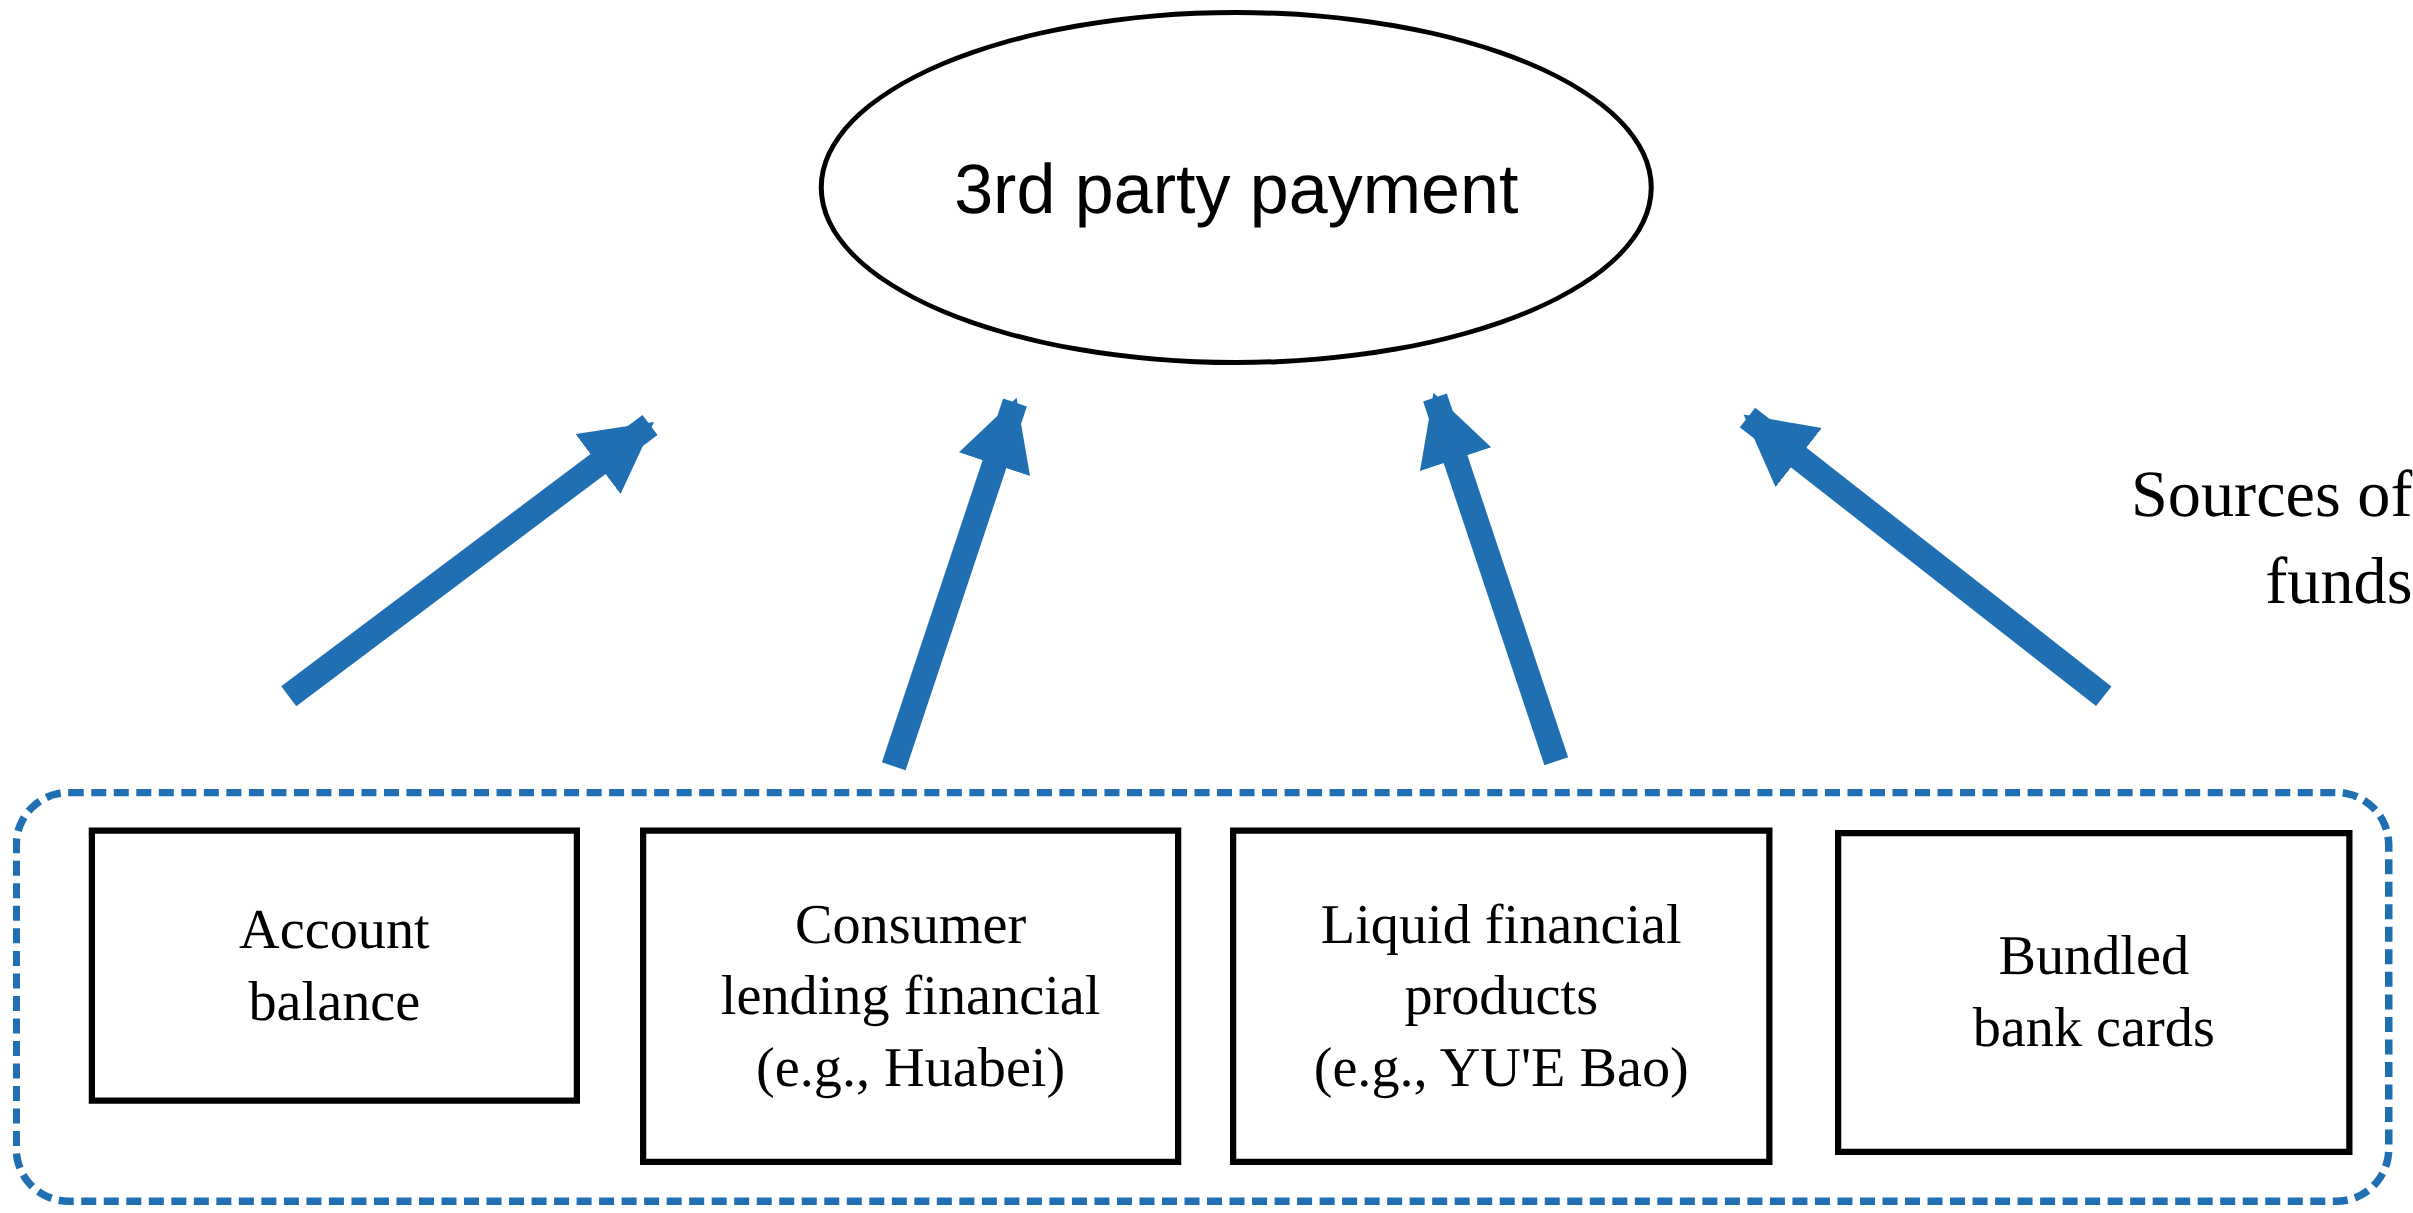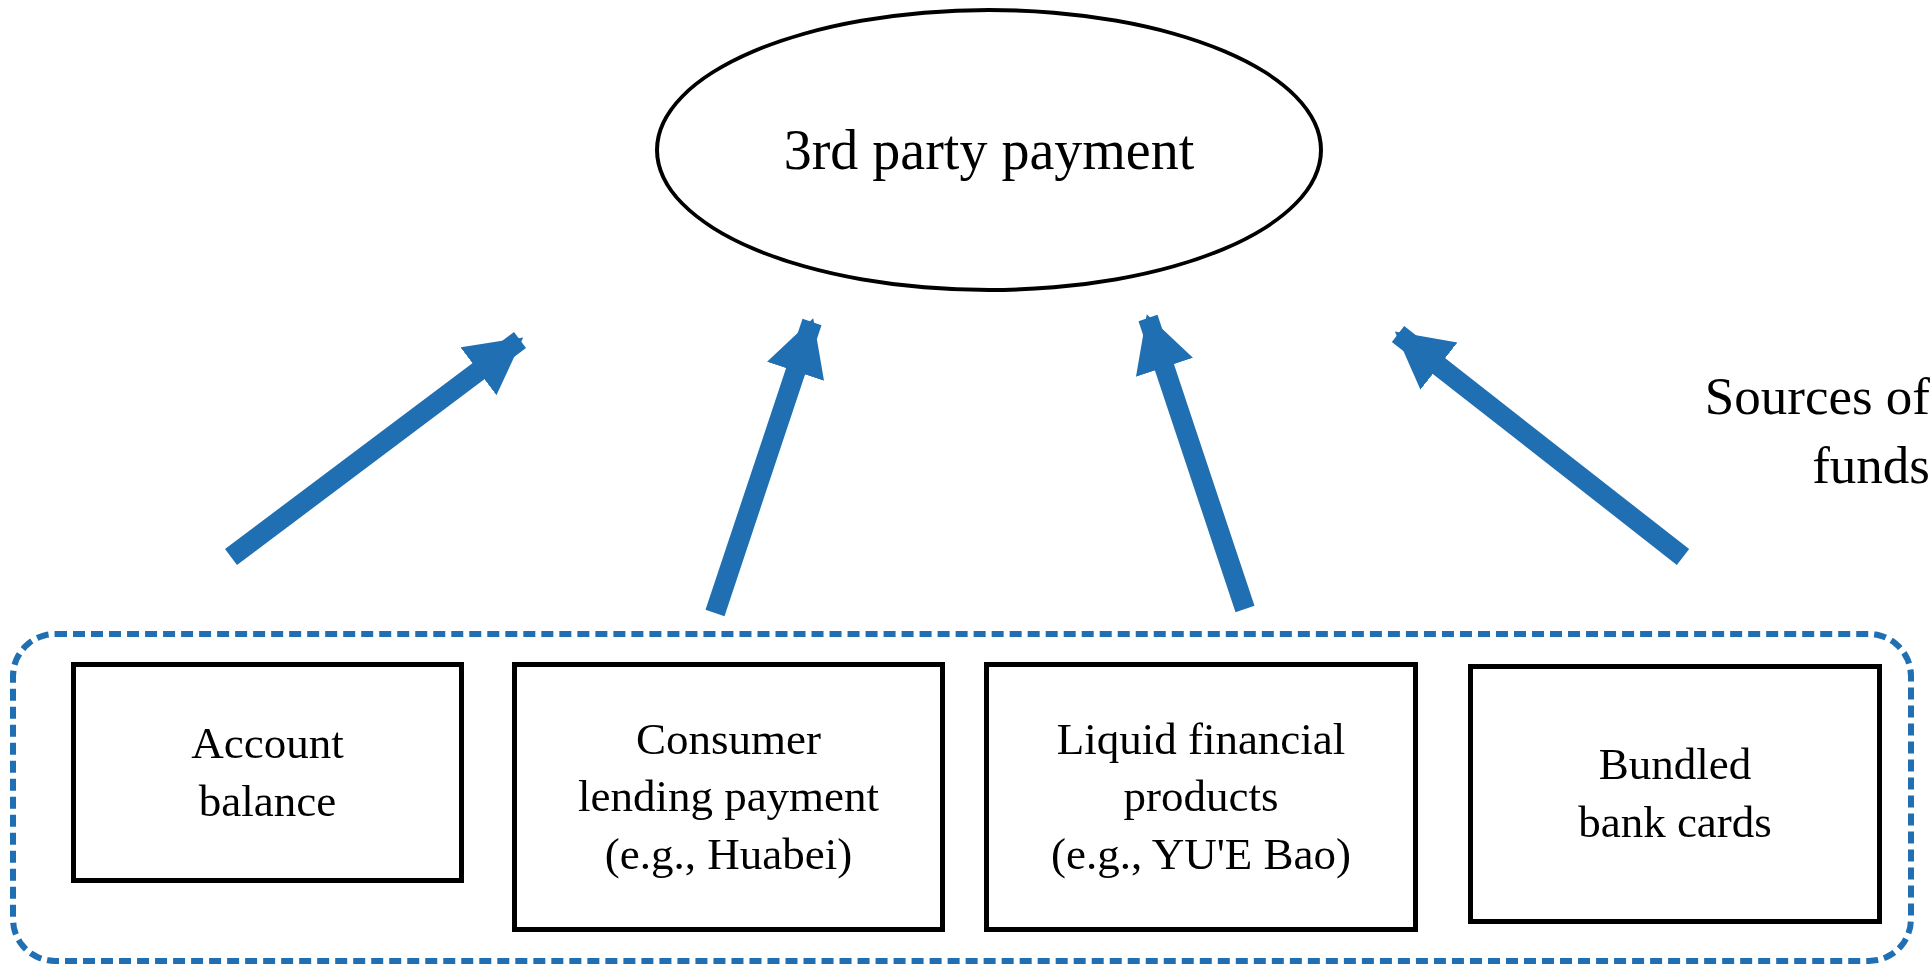--- a/index.html
+++ b/index.html
@@ -42,21 +42,21 @@
     width:668px; height:284px;
     border:4px solid var(--ink);
     border-radius:50%;
     display:flex;
     align-items:center;
     justify-content:center;
     background:#ffffff;
     box-sizing:border-box;
   }
   .ellipse span{
-    font-family:Liberation Serif, serif;
+    font-family:Liberation Sans, sans-serif;
     font-size:56px;
     color:var(--ink);
     white-space:nowrap;
   }
   .group{
     position:absolute;
     left:10px; top:631px;
     width:1904px; height:333px;
     border:6px dashed var(--accent);
     border-radius:45px;
@@ -120,21 +120,21 @@
 
   <div class="group"></div>
 
   <div class="box box1">
     <span class="label">Account
 balance</span>
   </div>
 
   <div class="box box2">
     <span class="label">Consumer
-lending payment
+lending financial
 (e.g., Huabei)</span>
   </div>
 
   <div class="box box3">
     <span class="label">Liquid financial
 products
 (e.g., YU'E Bao)</span>
   </div>
 
   <div class="box box4">

